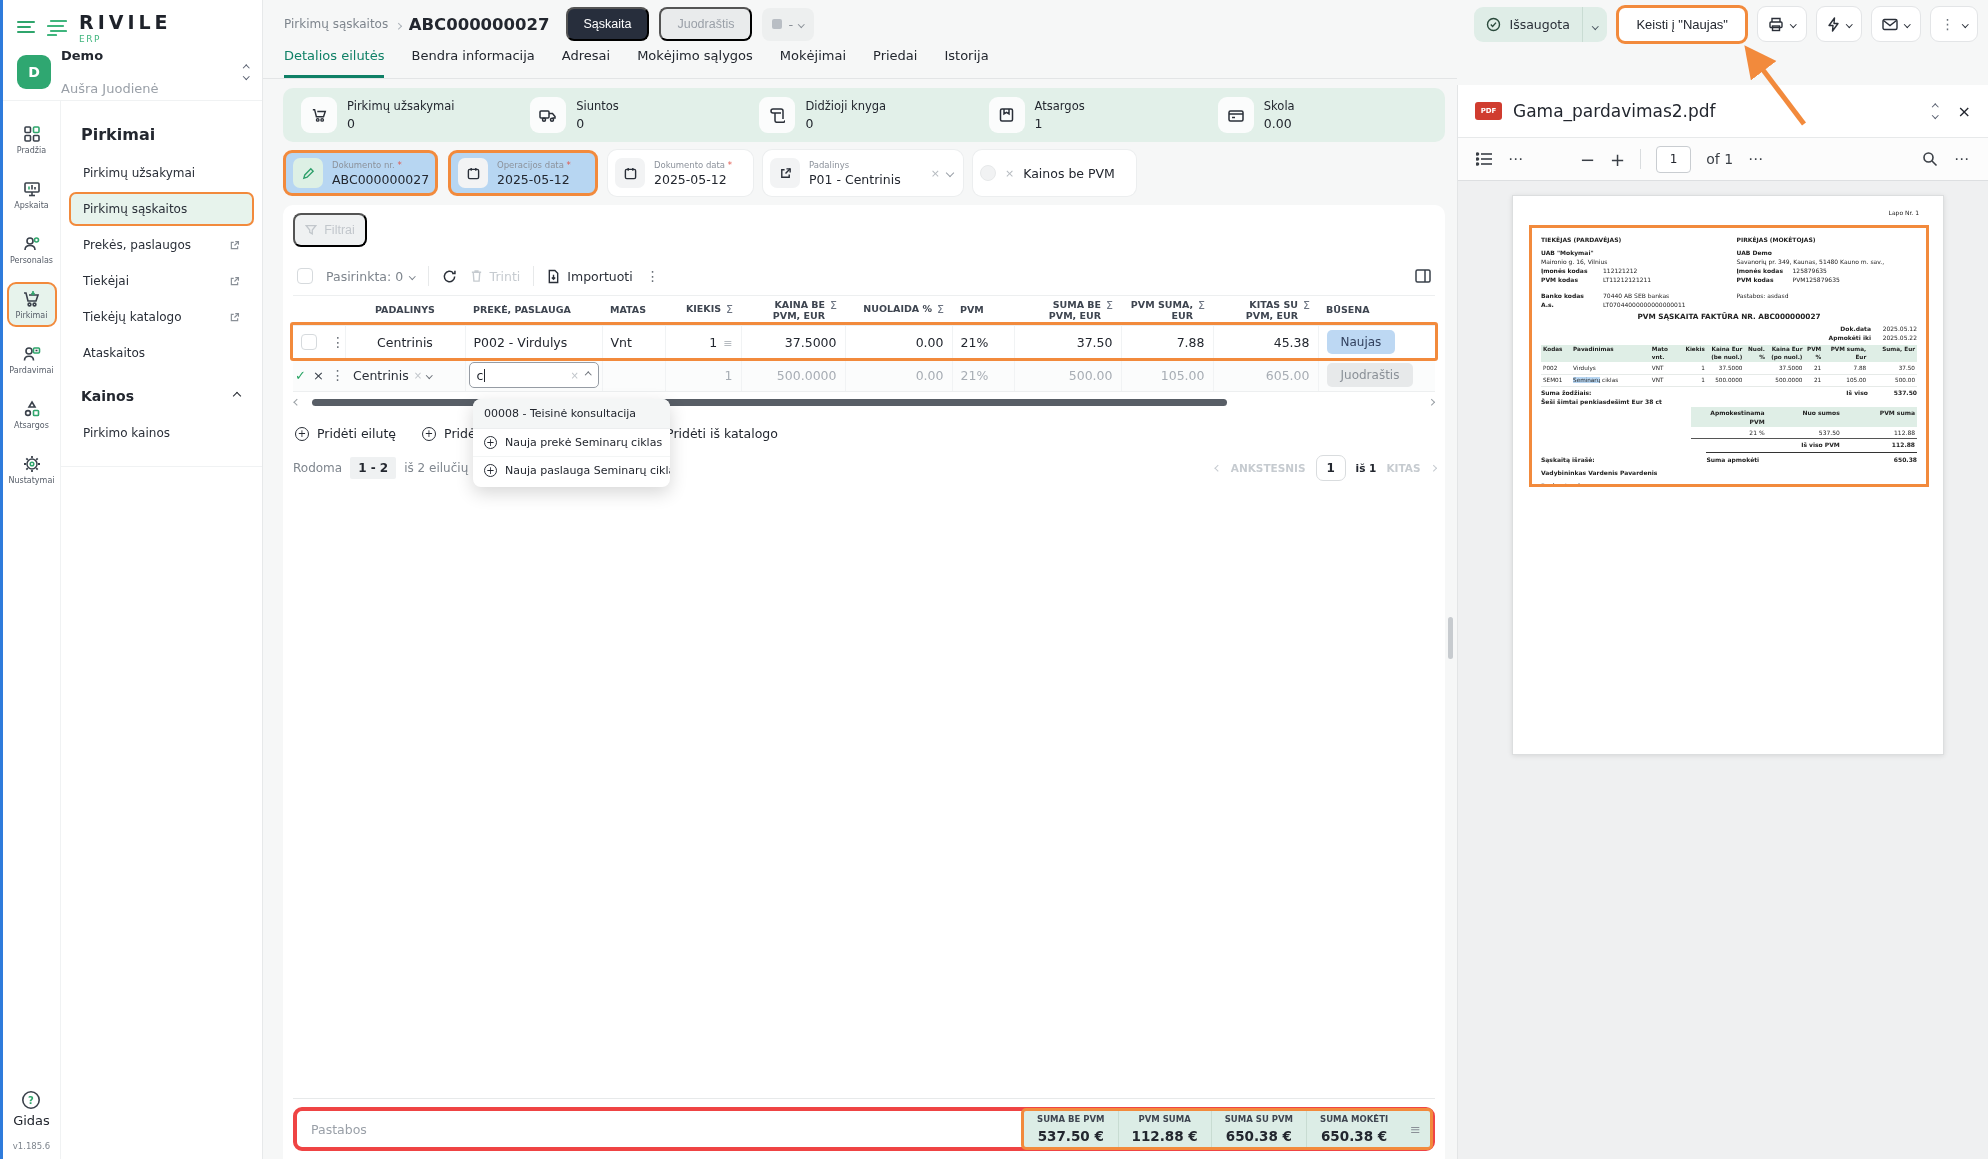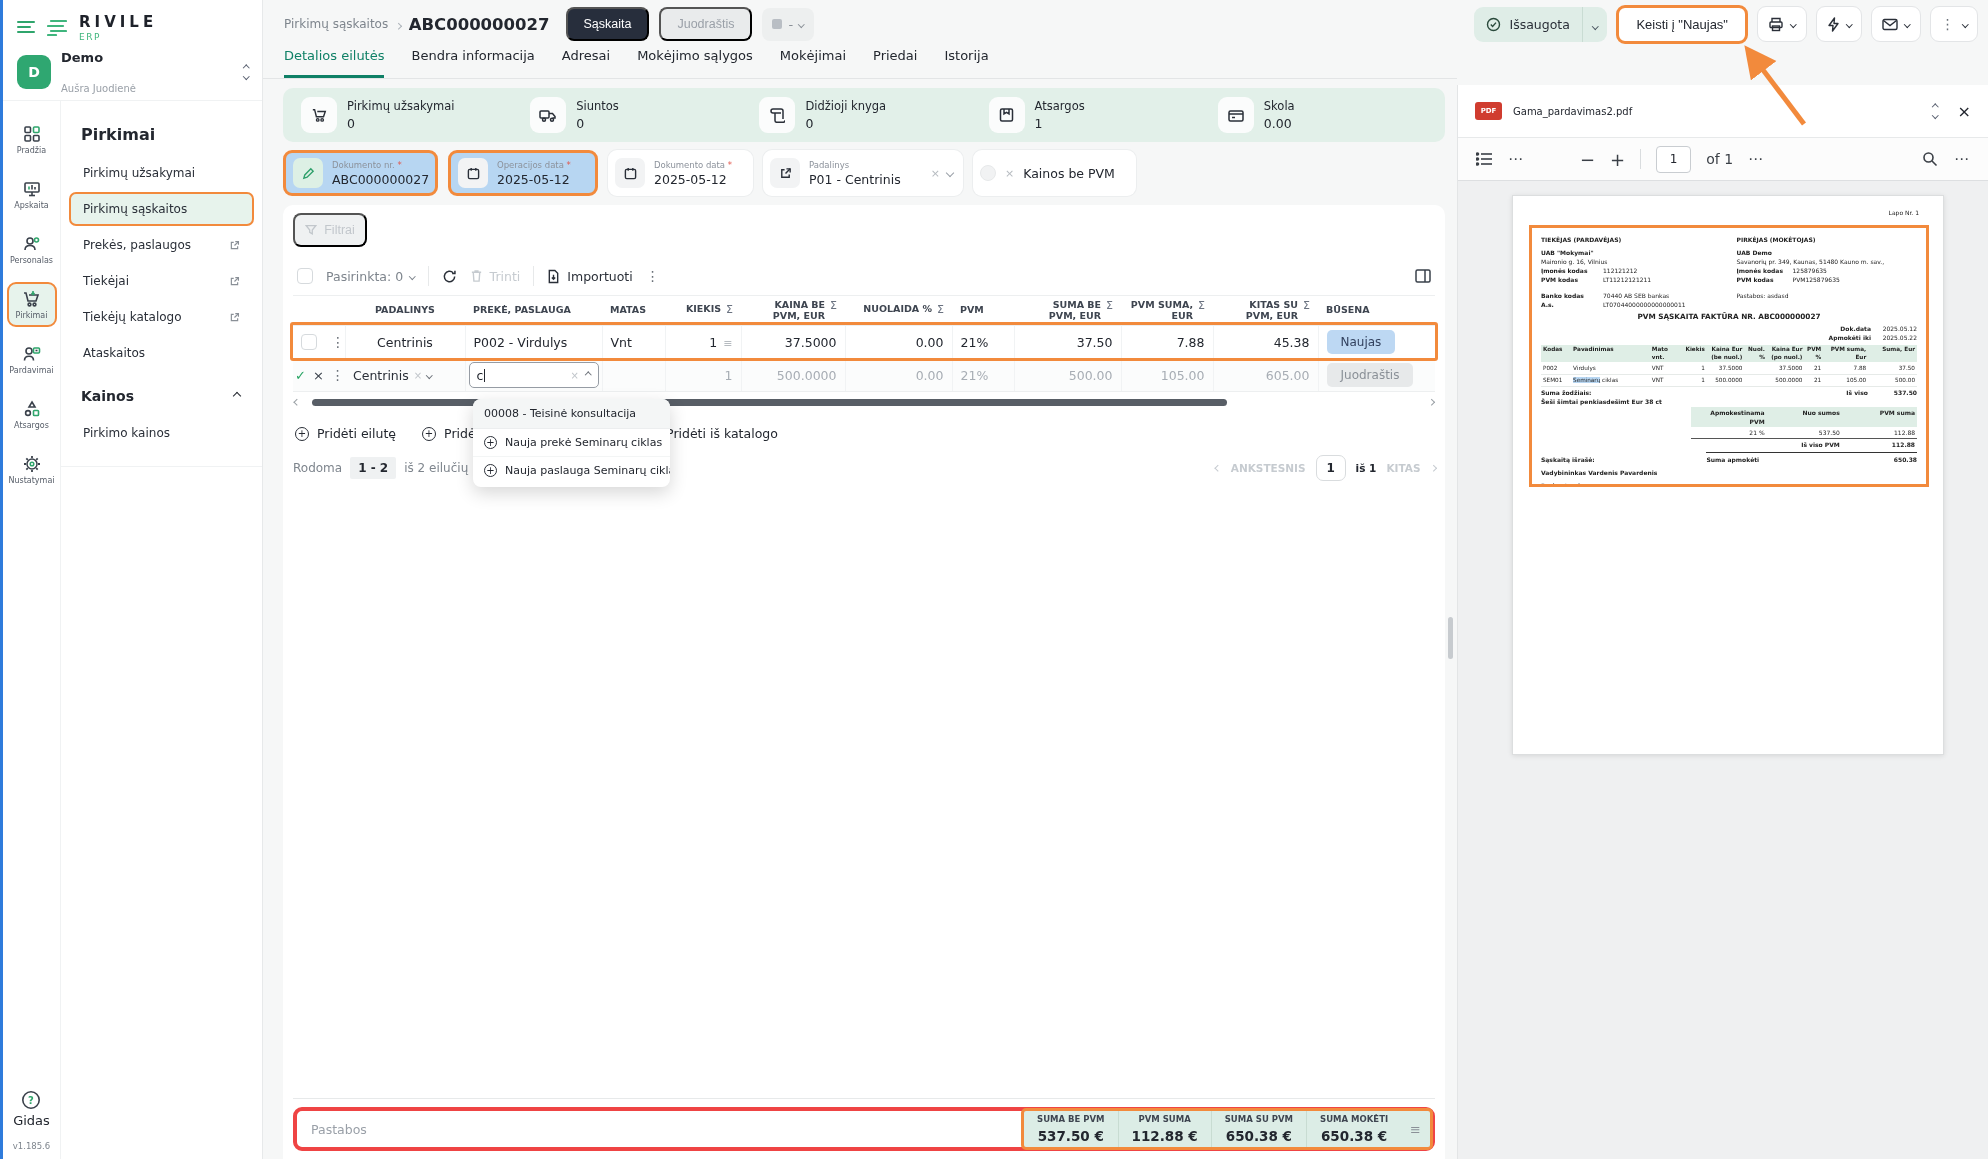--- a/index.html
+++ b/index.html
@@ -8,26 +8,26 @@
 svg{display:block}
 b,.b{font-weight:bold}
 .chev{display:inline-block;width:6px;height:6px;border-right:1.6px solid currentColor;border-bottom:1.6px solid currentColor;flex:none}
 .chev.d{transform:rotate(45deg)}.chev.u{transform:rotate(-135deg)}.chev.l{transform:rotate(135deg)}.chev.r{transform:rotate(-45deg)}
 .chev.sm{width:4.5px;height:4.5px}
 
 #edge{position:absolute;left:0;top:0;bottom:0;width:3px;background:#2F7BDB}
 
 #leftpane{position:absolute;left:3px;top:0;bottom:0;width:260px;background:#fff;border-right:1px solid #E7E9EA;display:flex;flex-direction:column}
 .logo-row{height:54px;display:flex;align-items:center;padding:0 14px;gap:12px;flex:none}
-.logo-text .lname{font-weight:bold;font-size:15px;letter-spacing:4px;color:#1E222A}
+.logo-text .lname{font-weight:bold;font-size:19px;letter-spacing:4px;color:#1E222A}
 .logo-text .lsub{font-size:9px;letter-spacing:1.5px;color:#3FB57D;margin-top:1px}
 .user-row{height:46px;display:flex;align-items:center;gap:10px;padding:0 14px 10px;flex:none}
 .avatar{width:34px;height:34px;border-radius:9px;background:#2FA771;color:#fff;display:flex;align-items:center;justify-content:center;font-weight:bold;font-size:14px;flex:none}
 .user-title{font-weight:bold;font-size:13px}
-.user-sub{font-size:10px;color:#9AA0A8;margin-top:18px}
+.user-sub{font-size:13px;color:#9AA0A8;margin-top:18px}
 .updown{margin-left:auto;color:#596070;display:flex;flex-direction:column;gap:3px;align-items:center}
 .nav-wrap{flex:1;display:flex;min-height:0;border-top:1px solid #F0F2F3}
 .rail{width:58px;border-right:1px solid #F0F2F3;display:flex;flex-direction:column;align-items:center;padding-top:16px;gap:10px}
 .rail-item{width:50px;display:flex;flex-direction:column;align-items:center;gap:3px;padding:6px 0 5px;border-radius:9px;color:#3A414B;border:2px solid transparent}
 .rail-item .rlabel{font-size:8px;color:#565D68}
 .rail-item.active{background:#E7F3EC;border-color:#F28A3C}
 .rail-bottom{margin-top:auto;display:flex;flex-direction:column;align-items:center;gap:3px;padding-bottom:8px}
 .version{font-size:8.5px;color:#7E858D;margin-top:10px}
 .submenu{flex:1;padding-top:24px;min-width:0}
 .submenu-title{font-size:16px;font-weight:bold;padding:0 20px;margin-bottom:12px}
@@ -134,21 +134,21 @@
 .dd-opt{padding:8px 11px;background:#F4F6F6;border-radius:8px 8px 0 0;border-bottom:1px solid #ECEEEF;white-space:nowrap;overflow:hidden}
 .dd-item{display:flex;align-items:center;gap:8px;padding:7px 11px;border-bottom:1px solid #F3F5F5;white-space:nowrap;overflow:hidden}
 .dd-item:last-child{border-bottom:none}
 .dd-item .pluscircle{width:13px;height:13px;border-width:1.2px}
 #vresize{position:absolute;left:1448px;top:617px;width:5px;height:42px;border-radius:3px;background:#C7CBCF;z-index:5}
 #arrowannot{position:absolute;left:1738px;top:44px;z-index:60;pointer-events:none}
 
 #pdfpanel{position:absolute;left:1457px;top:85px;right:0;bottom:0;background:#fff;border-left:1px solid #E3E5E6;display:flex;flex-direction:column}
 .pdf-head{height:52px;display:flex;align-items:center;gap:11px;padding:0 17px;flex:none}
 .pdf-chip{width:27px;height:18px;background:#D03C2F;color:#fff;font-size:7px;font-weight:bold;border-radius:3px;display:flex;align-items:center;justify-content:center;flex:none}
-.pdf-name{font-size:10px}
+.pdf-name{font-size:17px}
 .pdf-head-icons{margin-left:auto;display:flex;align-items:center;gap:20px;color:#3A3F46}
 .closex{font-size:16px;color:#23272F}
 .pdf-toolbar{height:44px;border-top:1px solid #E7E9EA;border-bottom:1px solid #DDDFE1;display:flex;align-items:center;gap:15px;padding:0 18px;color:#3A3F46;flex:none;background:#FCFCFC}
 .ellip{font-size:15px;letter-spacing:1px;color:#3A3F46}
 .zoomch{font-size:18px;color:#3A3F46}
 .tsep{width:1px;height:20px;background:#D9DCDE}
 .page-box{width:35px;height:27px;border:1px solid #C9CDD1;border-radius:4px;text-align:center;font-size:12px;font-family:inherit;color:#23272F;background:#fff}
 .oflabel{font-size:14px}
 .pdf-view{flex:1;background:#EFF0F1;position:relative;overflow:hidden}
 .pdf-page{position:absolute;left:54px;top:14px;width:432px;height:560px;background:#fff;border:1px solid #DCDEDF;box-shadow:0 1px 5px rgba(0,0,0,.10)}

